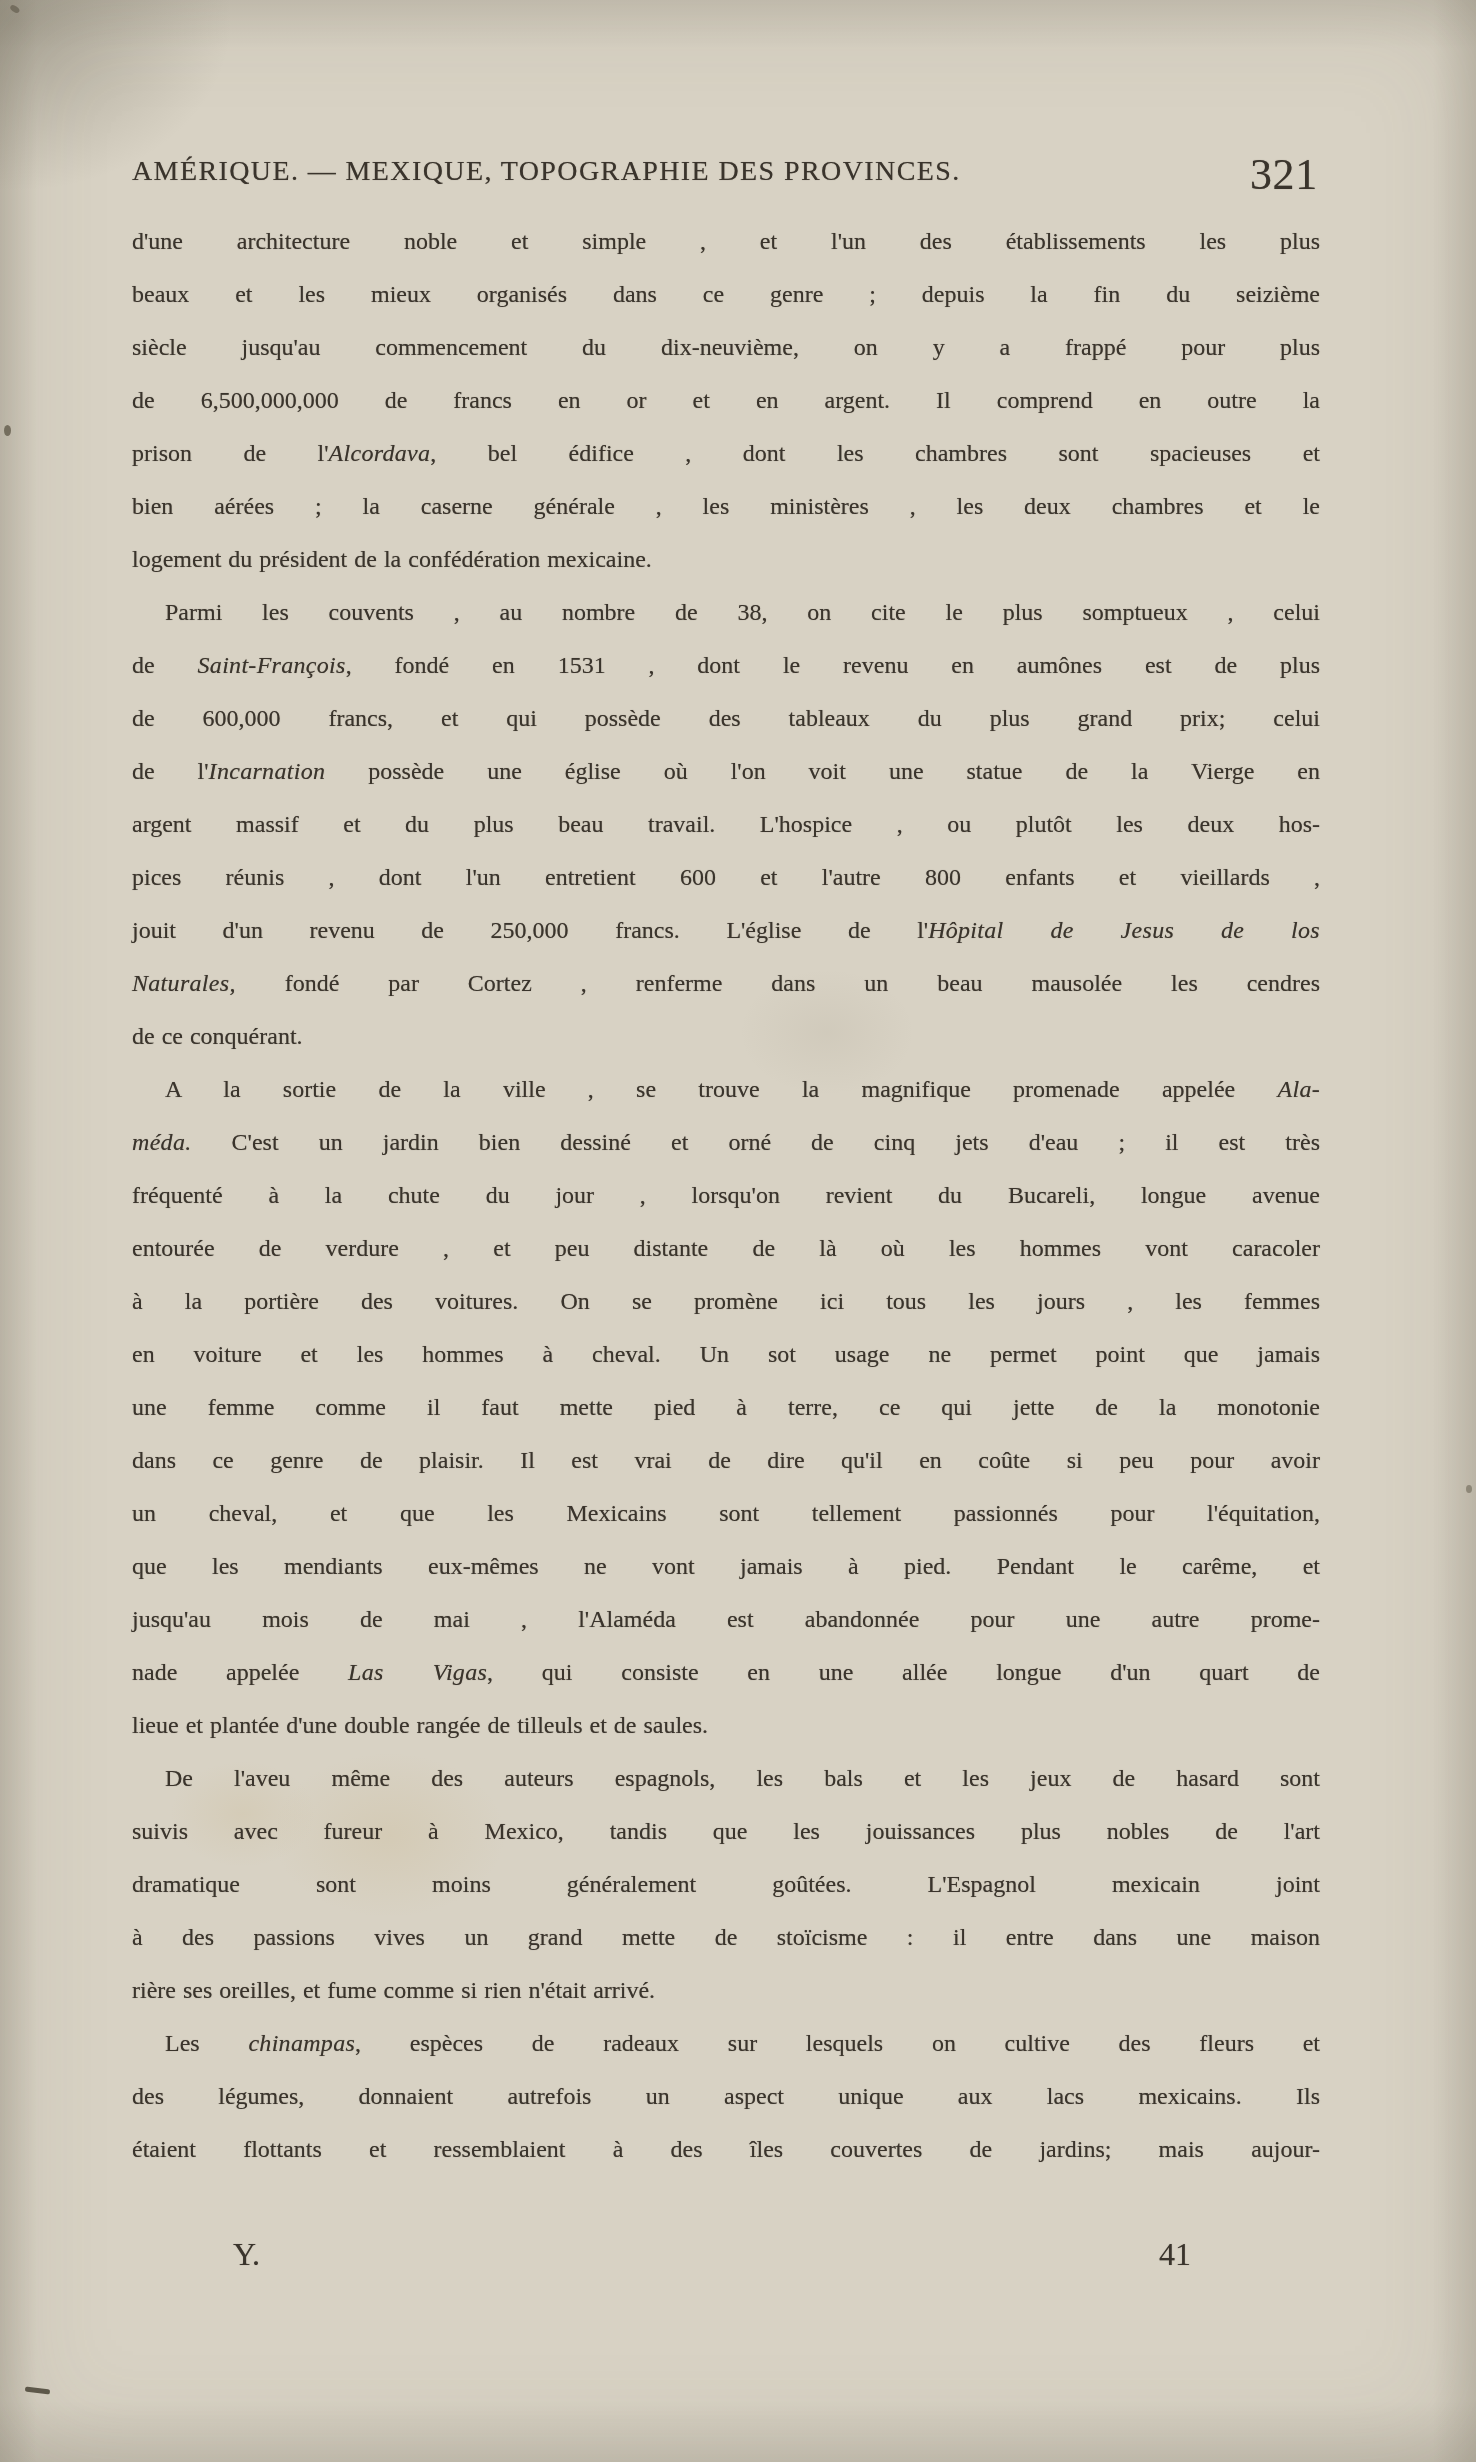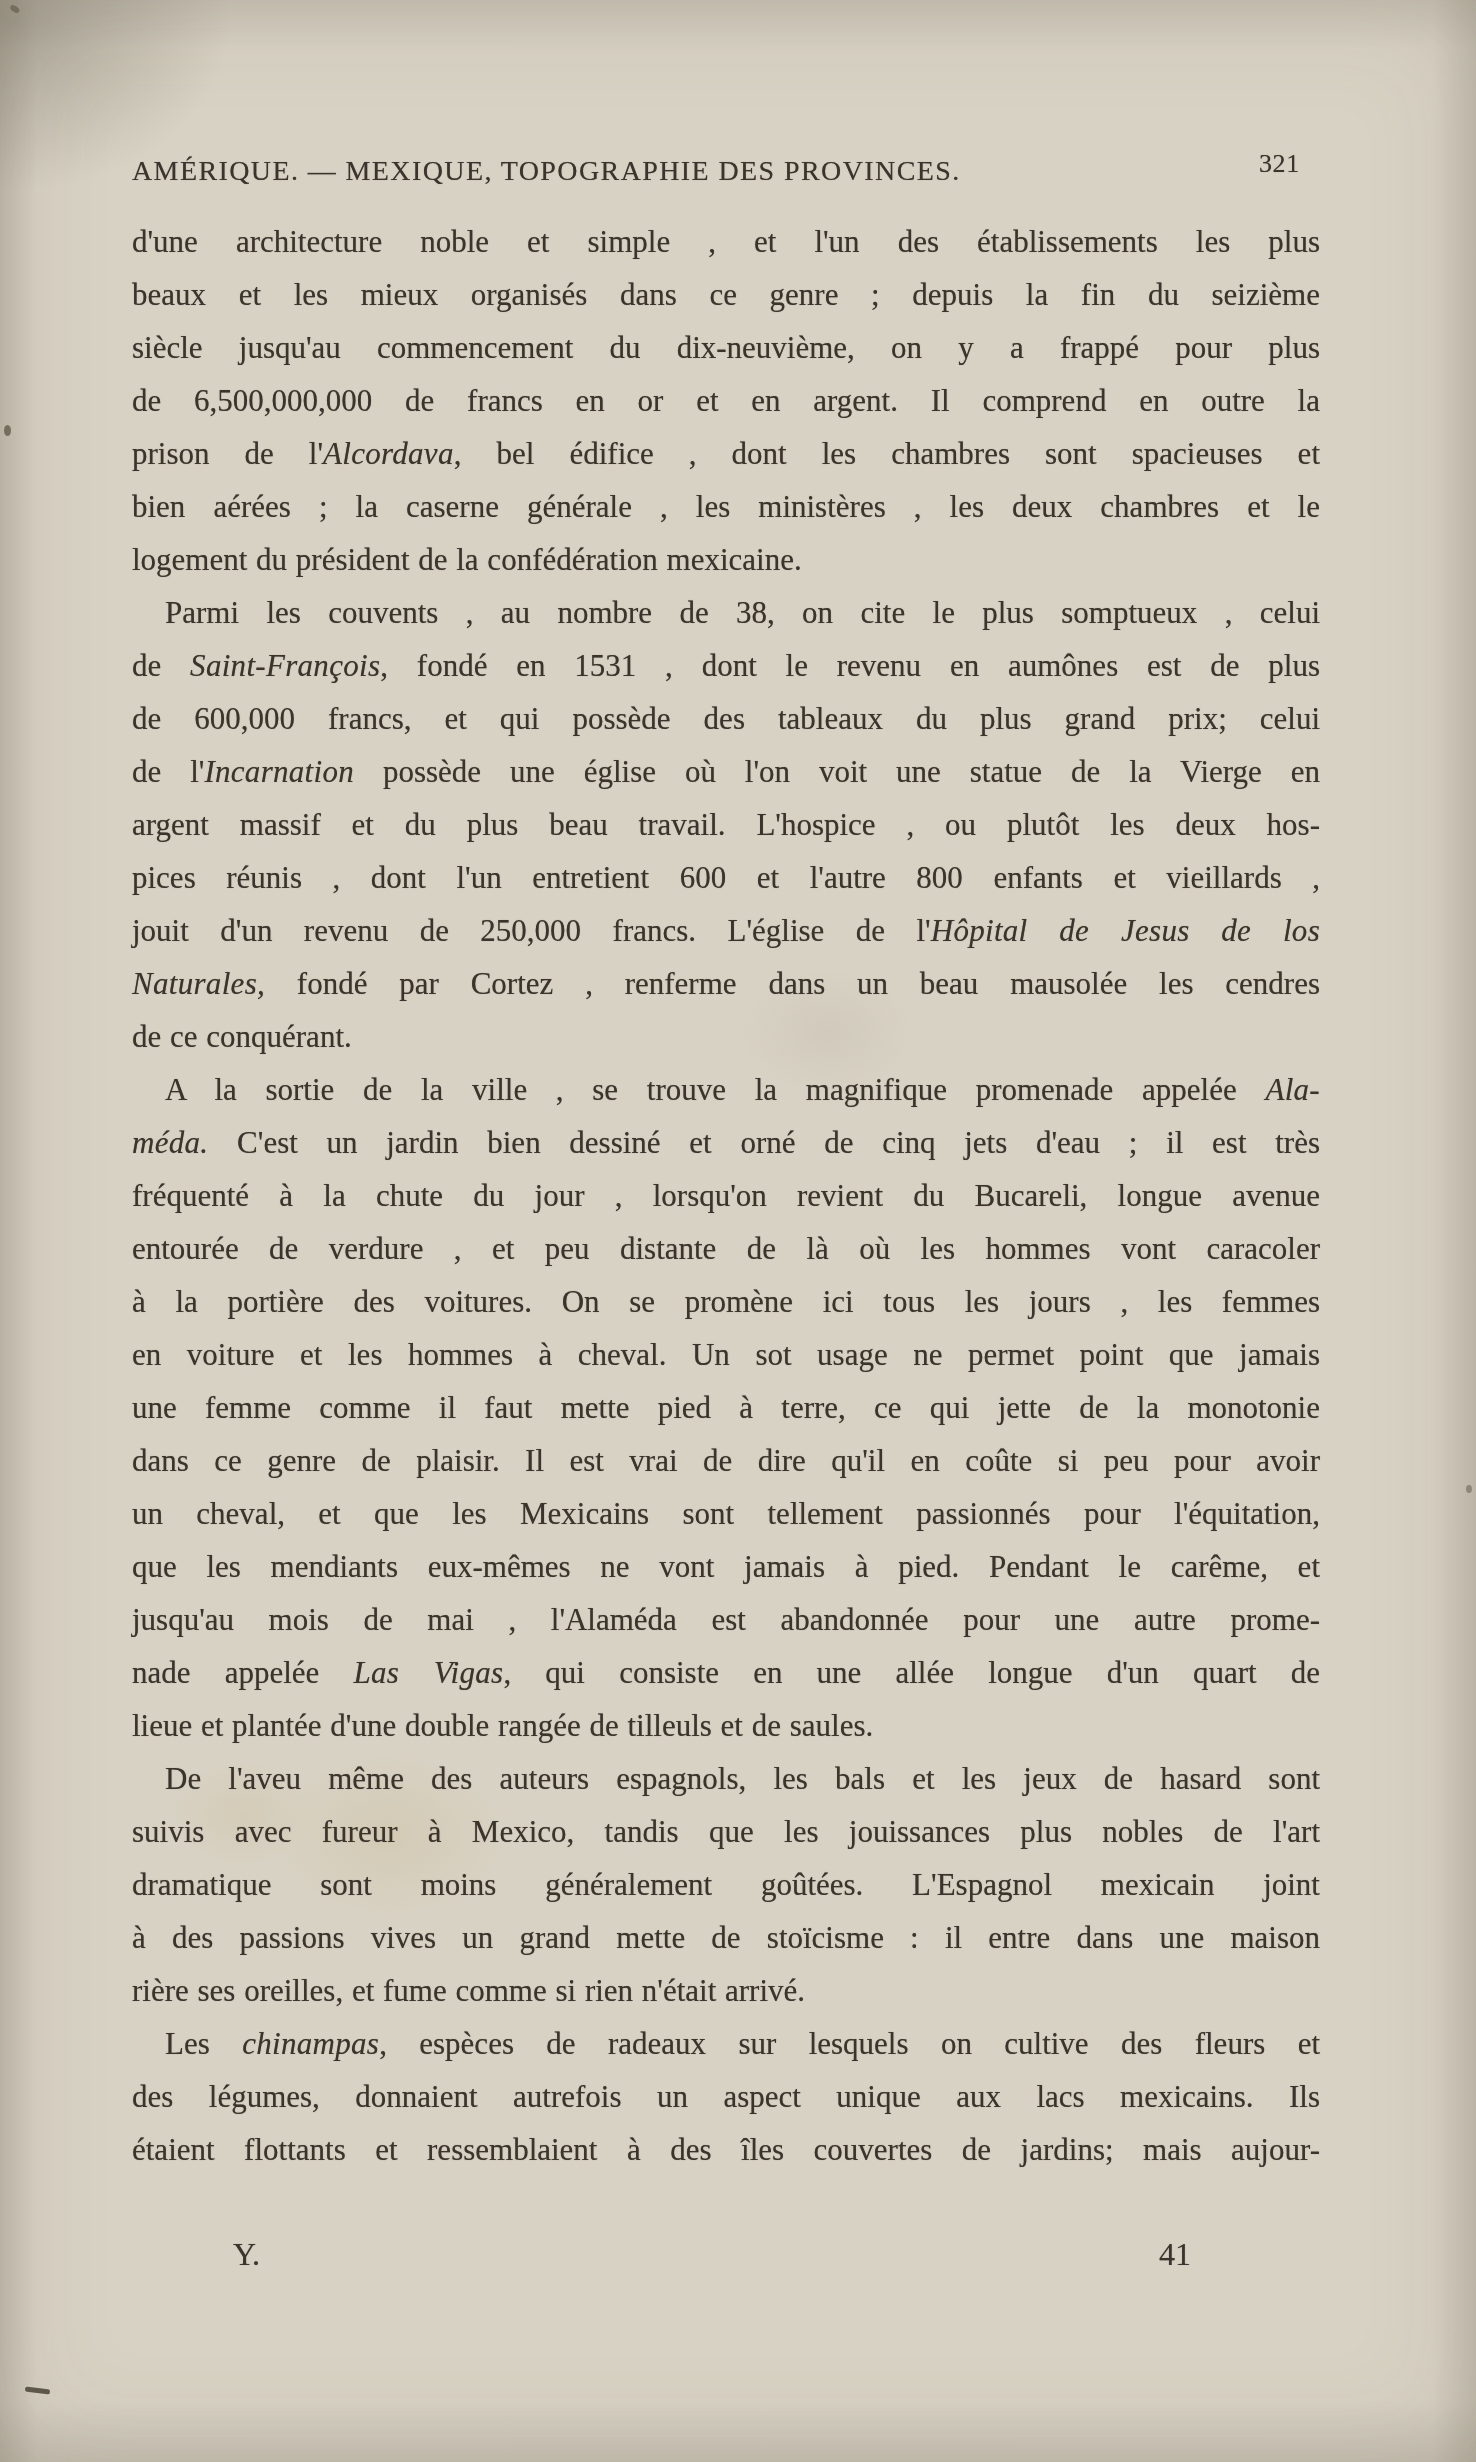--- a/index.html
+++ b/index.html
@@ -25,28 +25,28 @@
 
   .runhead{
     position:absolute; left:132px; top:152px; width:1188px; height:42px;
     font-size:28px; letter-spacing:1.4px;
   }
   .runhead-title{
     position:absolute; left:0; right:97px; 
     top:2.8px; white-space:nowrap;
   }
   .runhead-page{
-    position:absolute; right:20px; top:-2.8px; font-size:26px; letter-spacing:0.7px;
+    position:absolute; right:2px; top:-2.8px; font-size:44px; letter-spacing:0.7px;
   }
 
   .body-text{
     position:absolute; left:132px; top:215px; width:1188px;
   }
   .line{
-    font-size:31px; line-height:53px; height:53px;
+    font-size:24px; line-height:53px; height:53px;
     text-align:justify; text-align-last:justify;
     overflow:visible; white-space:nowrap;
     word-spacing:1px;
   }
   .line.end{ text-align-last:left; }
   .line.indent{ text-indent:33px; }
   .line i{ letter-spacing:0.3px; }
 
   .pagefoot{
     position:absolute; left:132px; top:2228px; width:1188px; height:53px;

